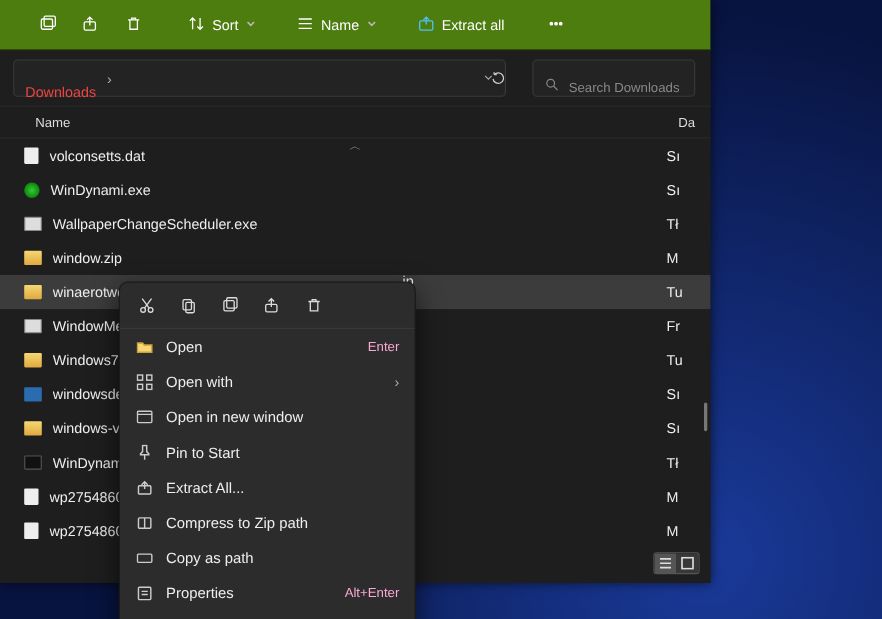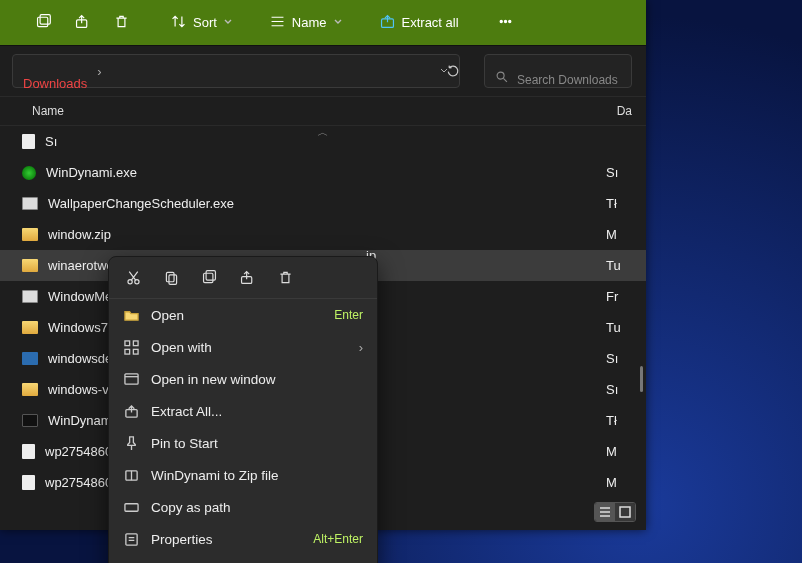--- a/index.html
+++ b/index.html
@@ -44,21 +44,21 @@
   .vt svg { width:12px;height:12px; stroke:#ddd; fill:none; stroke-width:1.5;}
   
   .ctxmenu { position: absolute; left: 108px; top: 256px; width: 270px; background: #2c2c2c; border: 1px solid #1a1a1a; border-radius: 8px; box-shadow: 0 8px 24px rgba(0,0,0,0.6); padding-bottom: 16px; }
   .ctx-icons { height: 42px; display: flex; align-items: center; gap: 18px; padding: 0 14px; border-bottom: 1px solid #3a3a3a; }
   .ctx-icons .ci { width: 20px; height: 20px; display:flex; align-items:center; justify-content:center; cursor:pointer; border-radius:4px; }
   .ctx-icons .ci svg { width:17px; height:17px; stroke:#ddd; fill:none; stroke-width:1.4; }
   .ctx-item { height: 32px; display: flex; align-items: center; padding: 0 14px; gap: 12px; cursor: pointer; }
   .ctx-item .mi { width: 16px; height:16px; display:flex;align-items:center;justify-content:center; }
   .ctx-item .mi svg { width:15px;height:15px; stroke:#ccc; fill:none; stroke-width:1.4; }
   .ctx-label { flex: 1; color: #eee; font-size: 13.5px; }
-  .ctx-accel { color: #bef264; font-size: 12px; }
+  .ctx-accel { color: #f9a8d4; font-size: 12px; }
   .ctx-sub { color: #aaa; }
 </style>
 </head>
 <body>
 
 <div class="desktop">
   <div class="window">
 
     <div class="toolbar">
       <div class="tbtn">
@@ -157,20 +157,21 @@
 
     <div class="cols">
       <span class="col-name">Name</span>
       <span class="col-date">Da</span>
       <div class="scrollup">︿</div>
     </div>
 
     <div class="list" id="filelist">
         <div class="row">
           <span class="ficon" style="background:#eee;width:13px;height:15px;border-radius:1px;"></span>
+          <span class="fname">volconsetts.dat</span>
           <span class="fdate">Sı</span>
         </div>
         <div class="row">
           <span class="ficon" style="background:radial-gradient(circle,#3c3,#060);width:14px;height:14px;border-radius:50%;"></span>
           <span class="fname">WinDynami.exe</span>
           <span class="fdate">Sı</span>
         </div>
         <div class="row">
           <span class="ficon" style="background:#ddd;width:16px;height:13px;border-radius:1px;border:1px solid #888"></span>
           <span class="fname">WallpaperChangeScheduler.exe</span>
@@ -303,42 +304,42 @@
             <svg viewBox="0 0 16 16" stroke="#ccc" fill="none" stroke-width="1.4">
               <rect x="1" y="2" width="14" height="11" rx="1"></rect>
               <path d="M1 5h14"></path>
             </svg>
           </span>
           <span class="ctx-label">Open in new window</span>
         </div>
         <div class="ctx-item">
           <span class="mi">
             <svg viewBox="0 0 16 16" stroke="#ccc" fill="none" stroke-width="1.4">
+              <path d="M6 1h4v6l2 2v1H4V9l2-2zM8 10v5"></path>
+            </svg>
+          </span>
+          <span class="ctx-label">Pin to Start</span>
+        </div>
+        <div class="ctx-item">
+          <span class="mi">
+            <svg viewBox="0 0 16 16" stroke="#ccc" fill="none" stroke-width="1.4">
               <rect x="2" y="6" width="12" height="8" rx="1"></rect>
               <path d="M8 9V2M5 5l3-3 3 3"></path>
             </svg>
           </span>
           <span class="ctx-label">Extract All...</span>
         </div>
         <div class="ctx-item">
           <span class="mi">
             <svg viewBox="0 0 16 16" stroke="#ccc" fill="none" stroke-width="1.4">
-              <path d="M6 1h4v6l2 2v1H4V9l2-2zM8 10v5"></path>
-            </svg>
-          </span>
-          <span class="ctx-label">Pin to Start</span>
-        </div>
-        <div class="ctx-item">
-          <span class="mi">
-            <svg viewBox="0 0 16 16" stroke="#ccc" fill="none" stroke-width="1.4">
               <rect x="2" y="3" width="12" height="10" rx="1"></rect>
               <path d="M8 3v10"></path>
             </svg>
           </span>
-          <span class="ctx-label">WinDynami to Zip file</span>
+          <span class="ctx-label">Compress to Zip path</span>
         </div>
         <div class="ctx-item">
           <span class="mi">
             <svg viewBox="0 0 16 16" stroke="#ccc" fill="none" stroke-width="1.4">
               <rect x="1" y="4" width="14" height="8" rx="1"></rect>
             </svg>
           </span>
           <span class="ctx-label">Copy as path</span>
         </div>
         <div class="ctx-item">

